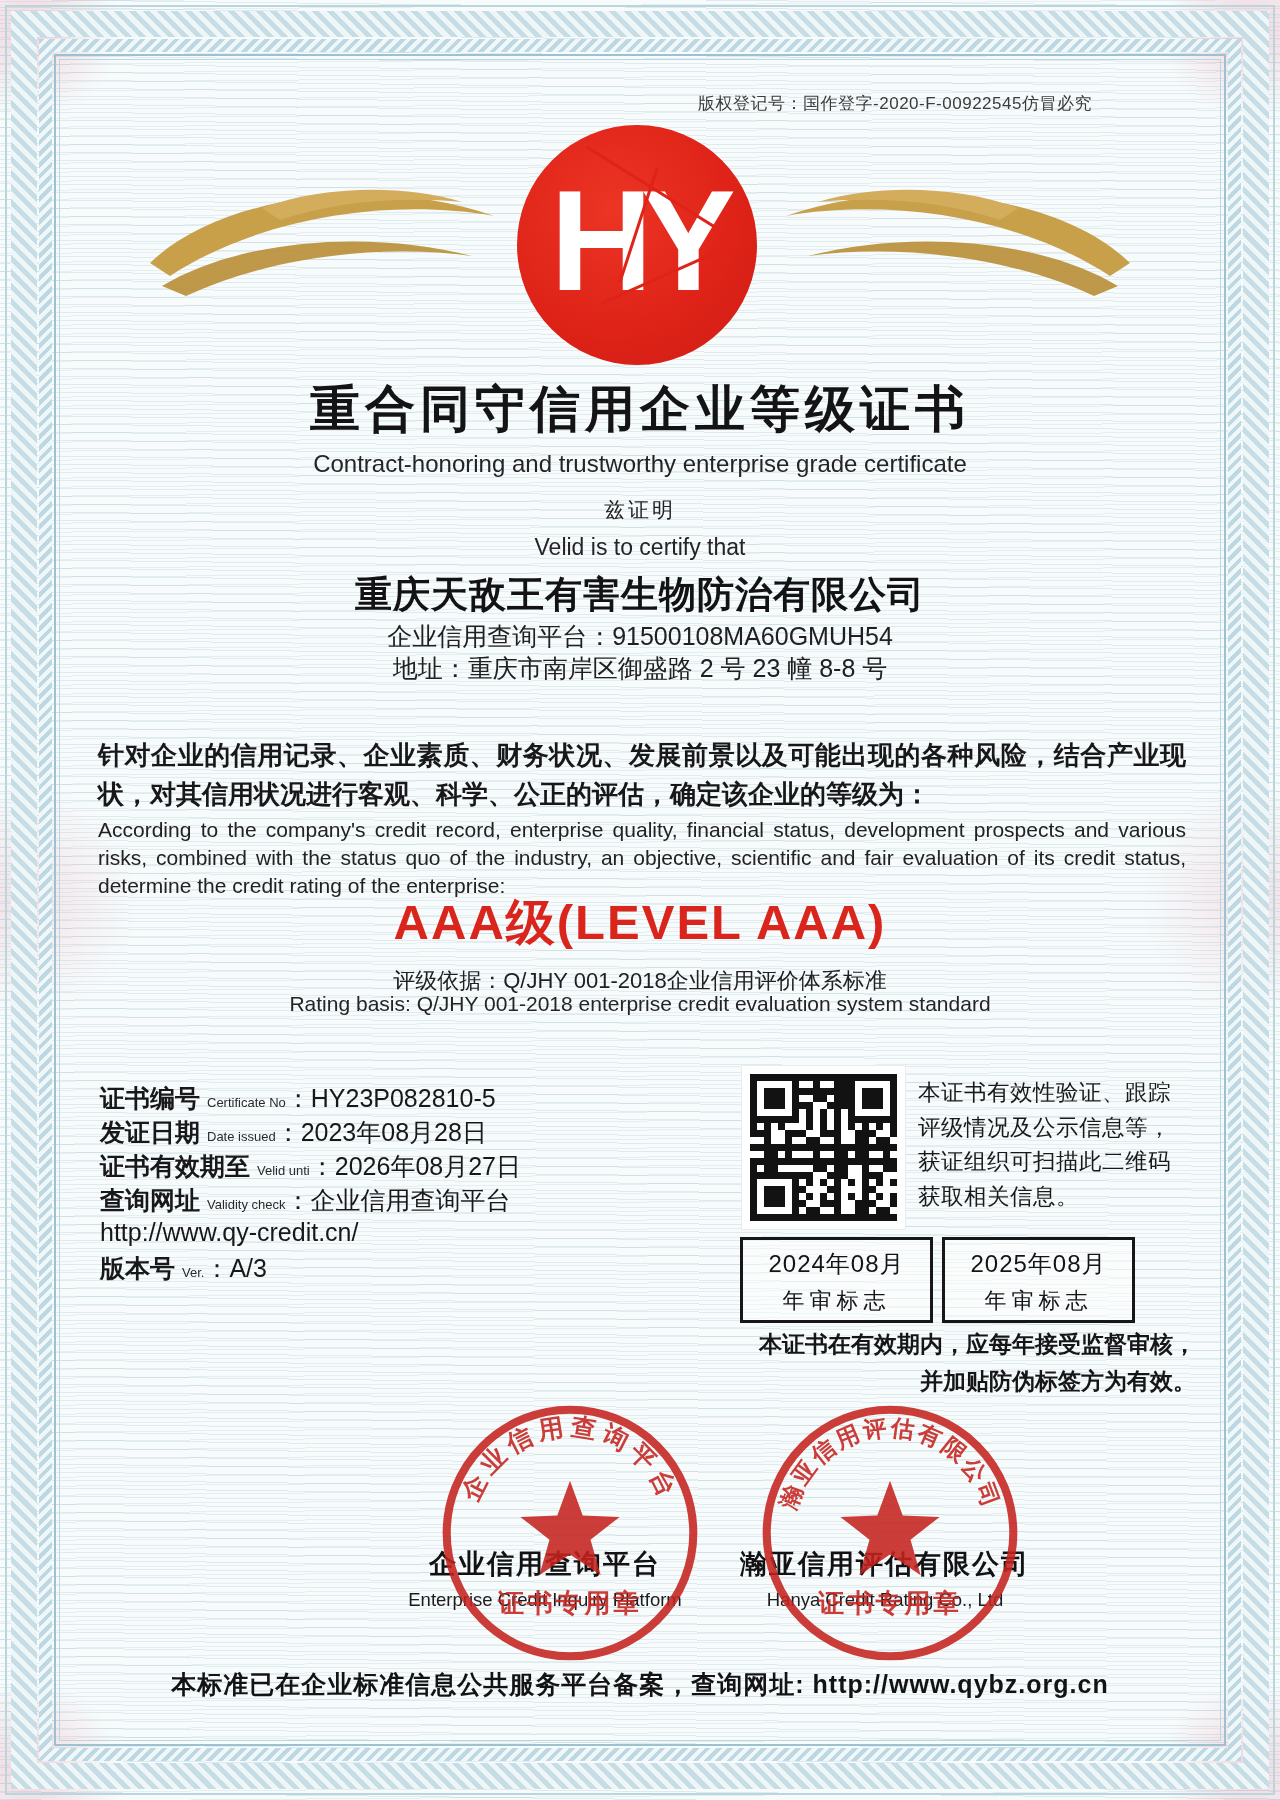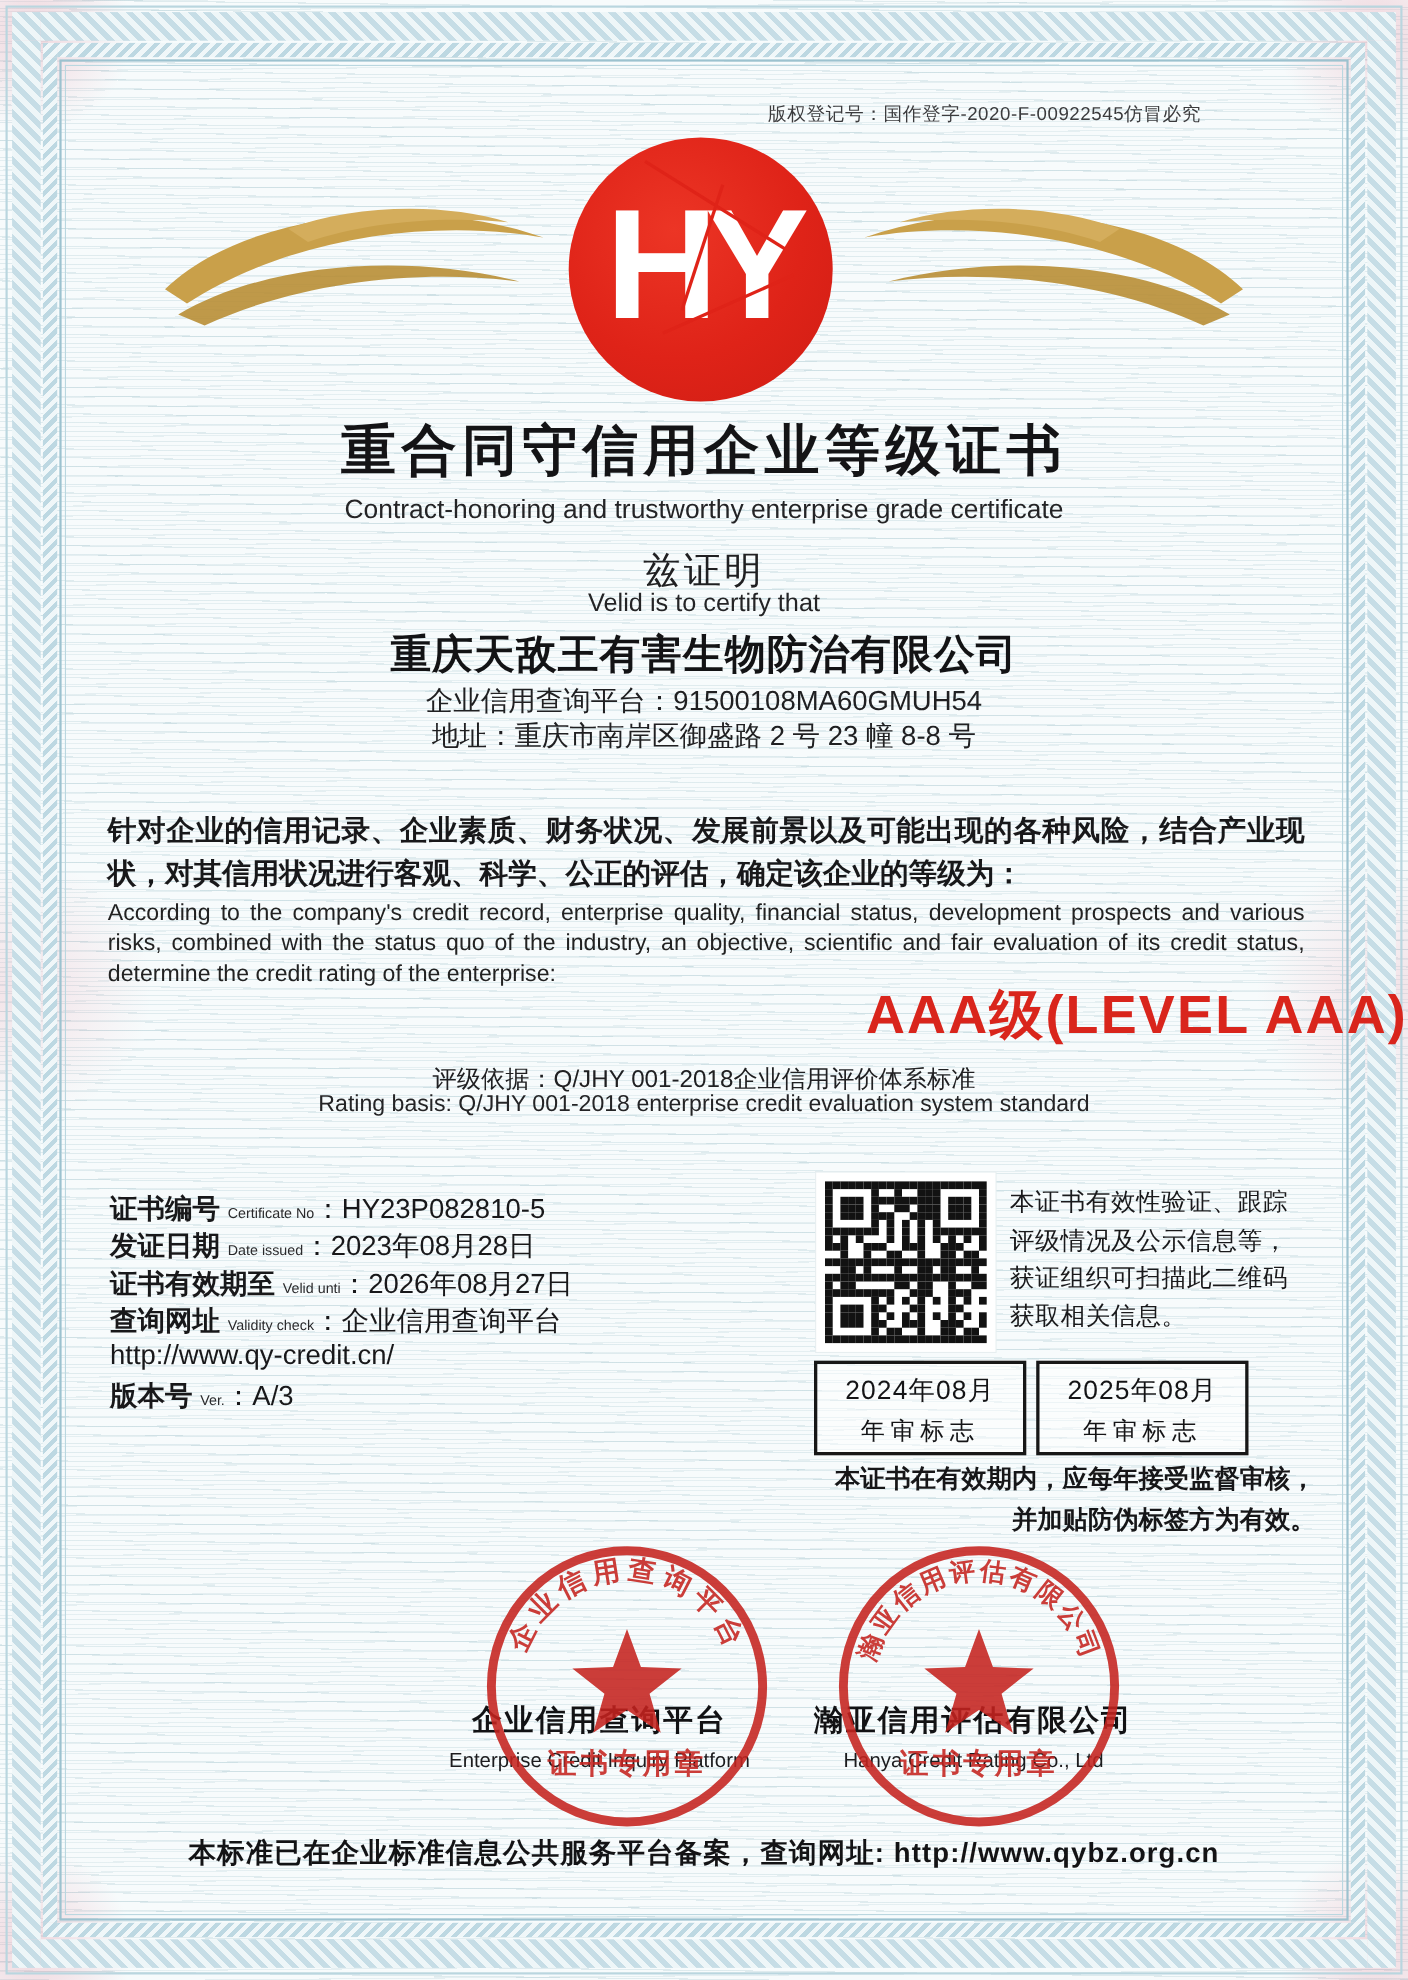--- a/index.html
+++ b/index.html
@@ -26,29 +26,29 @@
       radial-gradient(circle at 18px 900px, rgba(224,130,150,.20), rgba(0,0,0,0) 120px),
       radial-gradient(circle at 1262px 900px, rgba(224,130,150,.20), rgba(0,0,0,0) 120px);}
   .copyright{top:92px;font-size:17px;color:#3b3b3d;padding-left:255px;letter-spacing:.5px;}
   .logo-circle{left:517px;top:125px;width:240px;height:240px;border-radius:50%;
     background:radial-gradient(circle at 40% 35%, #ec3525 0%, #df2318 55%, #cf1d14 100%);
     display:flex;align-items:center;justify-content:center;}
   .logo-hy{font-size:142px;font-weight:700;color:#fff;letter-spacing:-12px;line-height:1;transform:translateY(-4px);}
   .crack{position:absolute;background:#df2318;}
   .title{top:376px;font-size:50px;font-weight:700;color:#141416;letter-spacing:5px;}
   .subtitle{top:450px;font-size:24px;color:#242426;}
-  .certify-cn{top:496px;font-size:34px;color:#202022;letter-spacing:3px;}
+  .certify-cn{top:496px;font-size:21px;color:#202022;letter-spacing:3px;}
   .certify-en{top:534px;font-size:23px;color:#242426;}
   .company{top:570px;font-size:37px;font-weight:800;color:#131315;letter-spacing:1px;}
   .code-line{top:620px;font-size:25px;color:#202022;}
   .addr-line{top:652px;font-size:25px;color:#202022;}
   .para{left:98px;width:1088px;text-align:justify;color:#18181a;}
   .para-cn{top:736px;font-size:26px;line-height:39px;font-weight:600;}
   .para-en{top:816px;font-size:21px;line-height:28px;font-weight:400;color:#222;}
-  .rating{top:890px;font-size:49px;font-weight:800;color:#d9251c;letter-spacing:2px;text-align:right;}
+  .rating{top:890px;font-size:49px;font-weight:800;color:#d9251c;letter-spacing:2px;}
   .basis-cn{top:966px;font-size:22px;color:#202022;}
   .basis-en{top:992px;font-size:21px;color:#242426;}
   .details{left:100px;top:1082px;width:620px;}
   .d-row{height:34px;white-space:nowrap;}
   .d-cn{font-size:25px;font-weight:700;color:#18181a;}
   .d-en{font-size:13px;color:#2a2a2c;margin-left:7px;}
   .d-sep,.d-val{font-size:25px;color:#18181a;}
   .d-line{height:34px;font-size:25px;color:#18181a;white-space:nowrap;}
   .qr-box{left:742px;top:1066px;background:#fff;padding:8px;box-shadow:0 0 0 1px #e7eef0;}
   .qr-grid{display:grid;grid-template-columns:repeat(21,7px);grid-auto-rows:7px;}

